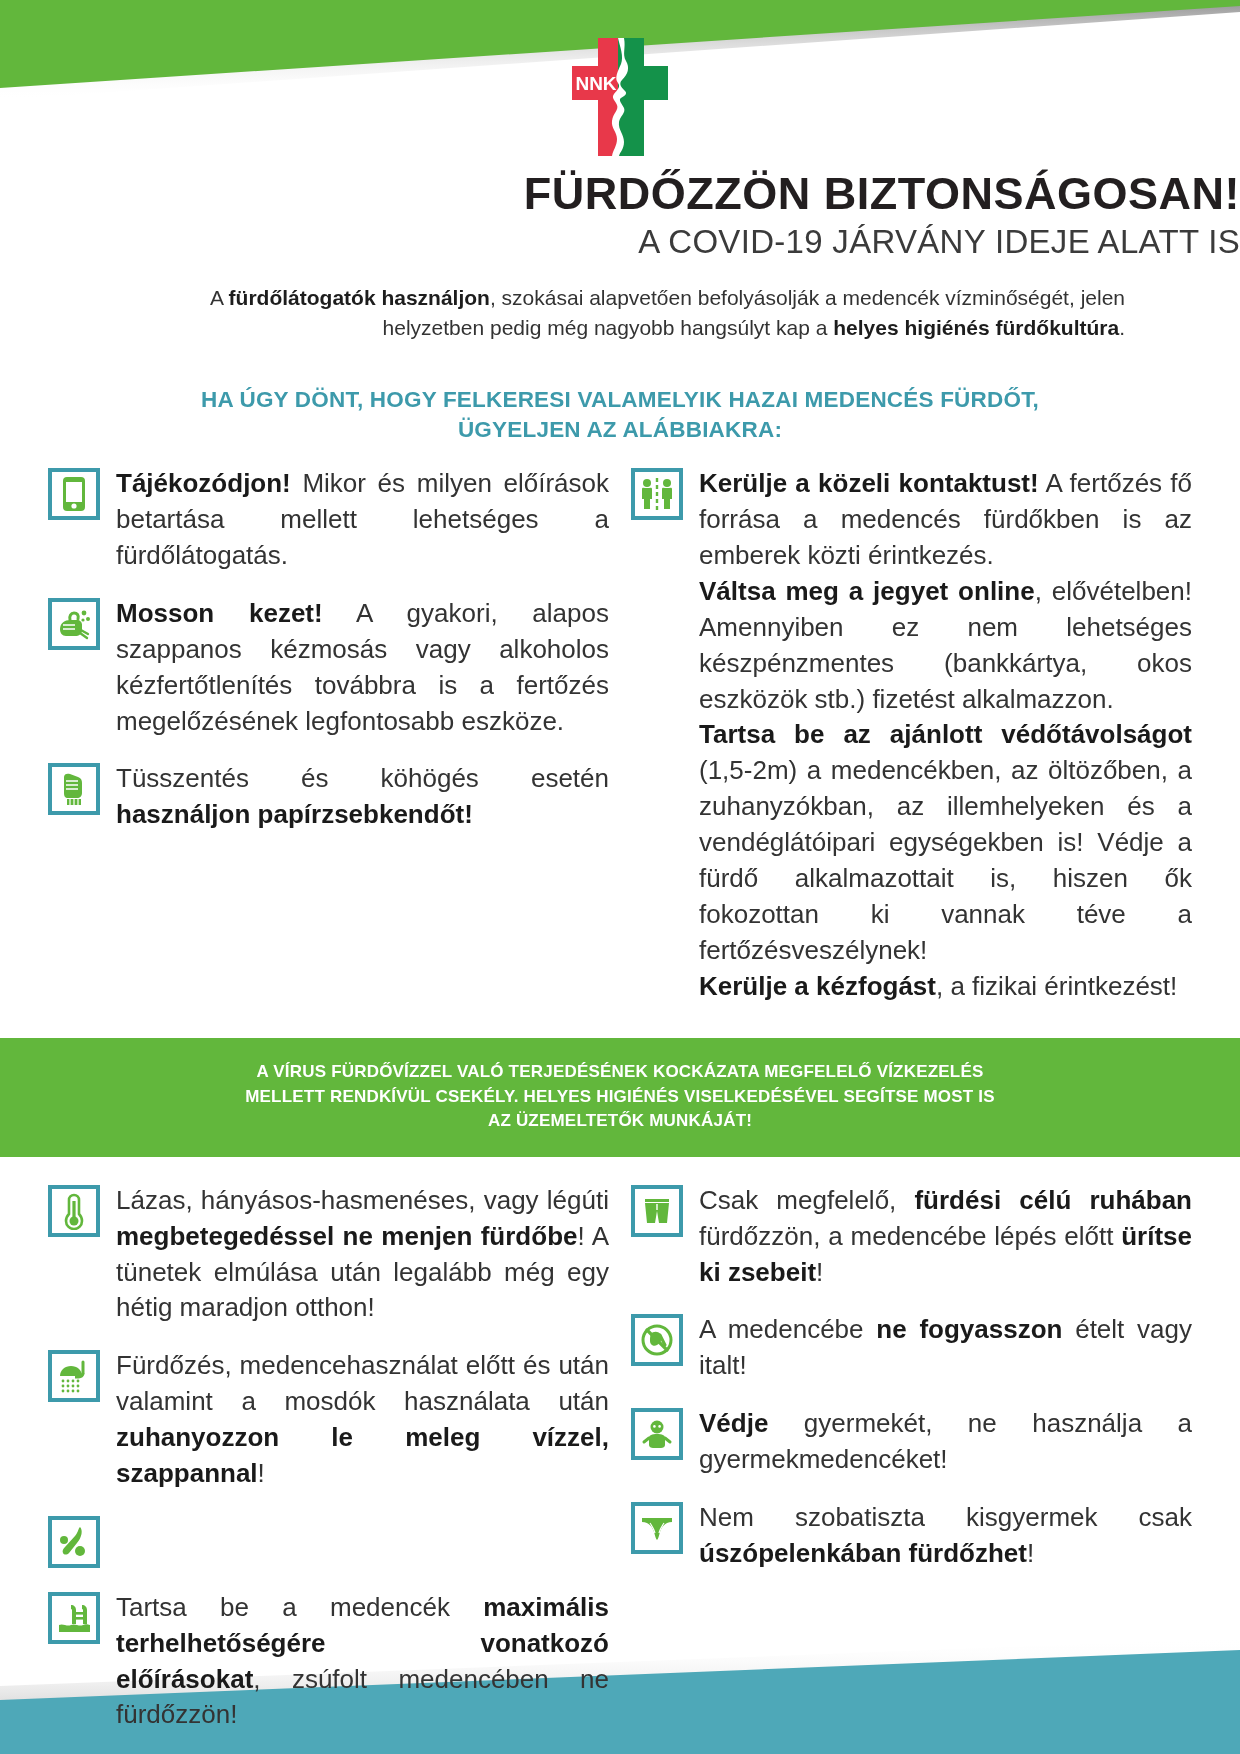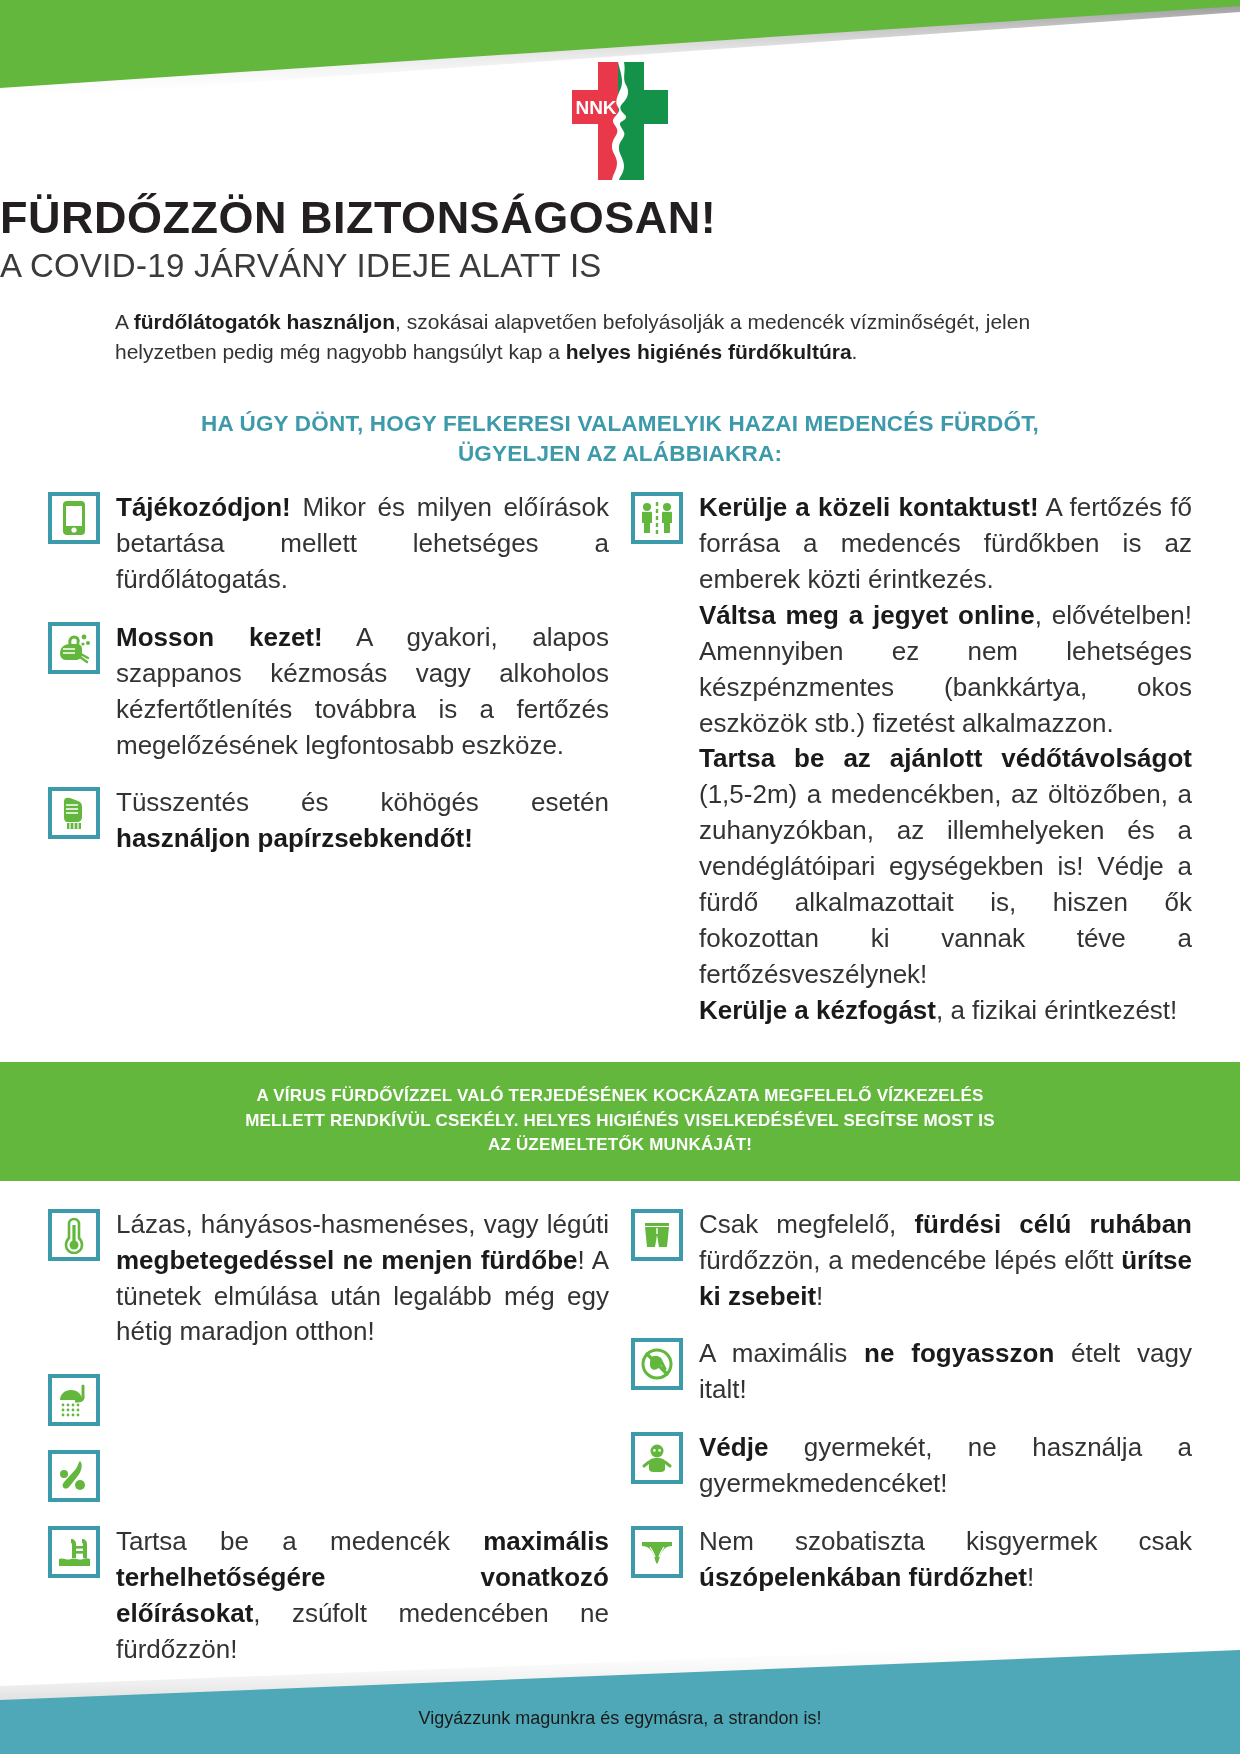--- a/index.html
+++ b/index.html
@@ -34,22 +34,22 @@
     height: 200px;
     overflow: hidden;
     z-index: 1;
   }
   .bottom-band svg { display: block; }
 
   
   .header {
     position: relative;
     z-index: 3;
-    padding-top: 62px;
-    text-align: left;
+    padding-top: 38px;
+    text-align: right;
   }
   .logo-wrap {
     width: 160px;
     height: 118px;
     margin: 0 auto 14px auto;
     position: relative;
   }
   .main-title {
     font-size: 45px;
     font-weight: bold;
@@ -332,20 +332,23 @@
               <circle cx="11" cy="27" r="1.4"></circle>
             <circle cx="16" cy="27" r="1.4"></circle>
               <circle cx="21" cy="27" r="1.4"></circle>
             <circle cx="6" cy="32" r="1.4"></circle>
               <circle cx="11" cy="32" r="1.4"></circle>
             <circle cx="16" cy="32" r="1.4"></circle>
               <circle cx="21" cy="32" r="1.4"></circle>
           </g>
         </svg>
       </div>
+      <div class="item-text">
+        <span>Fürdőzés, medencehasználat előtt és után valamint a mosdók használata után </span><b>zuhanyozzon le meleg vízzel, szappannal</b><span>!</span>
+      </div>
     </div>
 
     <div class="item">
       <div class="icon-box">
         <svg width="32" height="34" viewBox="0 0 32 34">
           <path d="M22 2 C25 5 24 12 19 18 L11 28 C9 30 6 30 5 28 C4 26 5 24 7 22 L17 11 C20 8 20 4 22 2 Z" fill="#62b73c"></path>
           <circle cx="6" cy="15" r="4" fill="#62b73c"></circle>
           <circle cx="22" cy="26" r="5" fill="#62b73c"></circle>
         </svg>
       </div>
@@ -386,21 +389,21 @@
     <div class="item">
       <div class="icon-box">
         <svg width="34" height="34" viewBox="0 0 34 34">
           <circle cx="17" cy="17" r="14" fill="none" stroke="#62b73c" stroke-width="3"></circle>
           <path d="M11 11 C13 8 19 8 21 12 C23 16 20 20 17 22 C14 24 10 22 10 18 C10 15 10 13 11 11 Z" fill="#62b73c"></path>
           <path d="M20 12 L25 22" stroke="#62b73c" stroke-width="3" stroke-linecap="round"></path>
           <path d="M7 7 L27 27" stroke="#62b73c" stroke-width="3.2" stroke-linecap="round"></path>
         </svg>
       </div>
       <div class="item-text">
-        <span>A maximális </span><b>ne fogyasszon</b><span> ételt vagy italt!</span>
+        <span>A medencébe </span><b>ne fogyasszon</b><span> ételt vagy italt!</span>
       </div>
     </div>
 
     <div class="item">
       <div class="icon-box">
         <svg width="32" height="32" viewBox="0 0 32 32">
           <circle cx="16" cy="9" r="6.5" fill="#62b73c"></circle>
           <circle cx="13.4" cy="8.4" r="1.3" fill="#ffffff"></circle>
           <circle cx="18.6" cy="8.4" r="1.3" fill="#ffffff"></circle>
           <path d="M8 20 C8 17 11 16 16 16 C21 16 24 17 24 20 L24 27 C24 29 22 30 20 30 L12 30 C10 30 8 29 8 27 Z" fill="#62b73c"></path>

